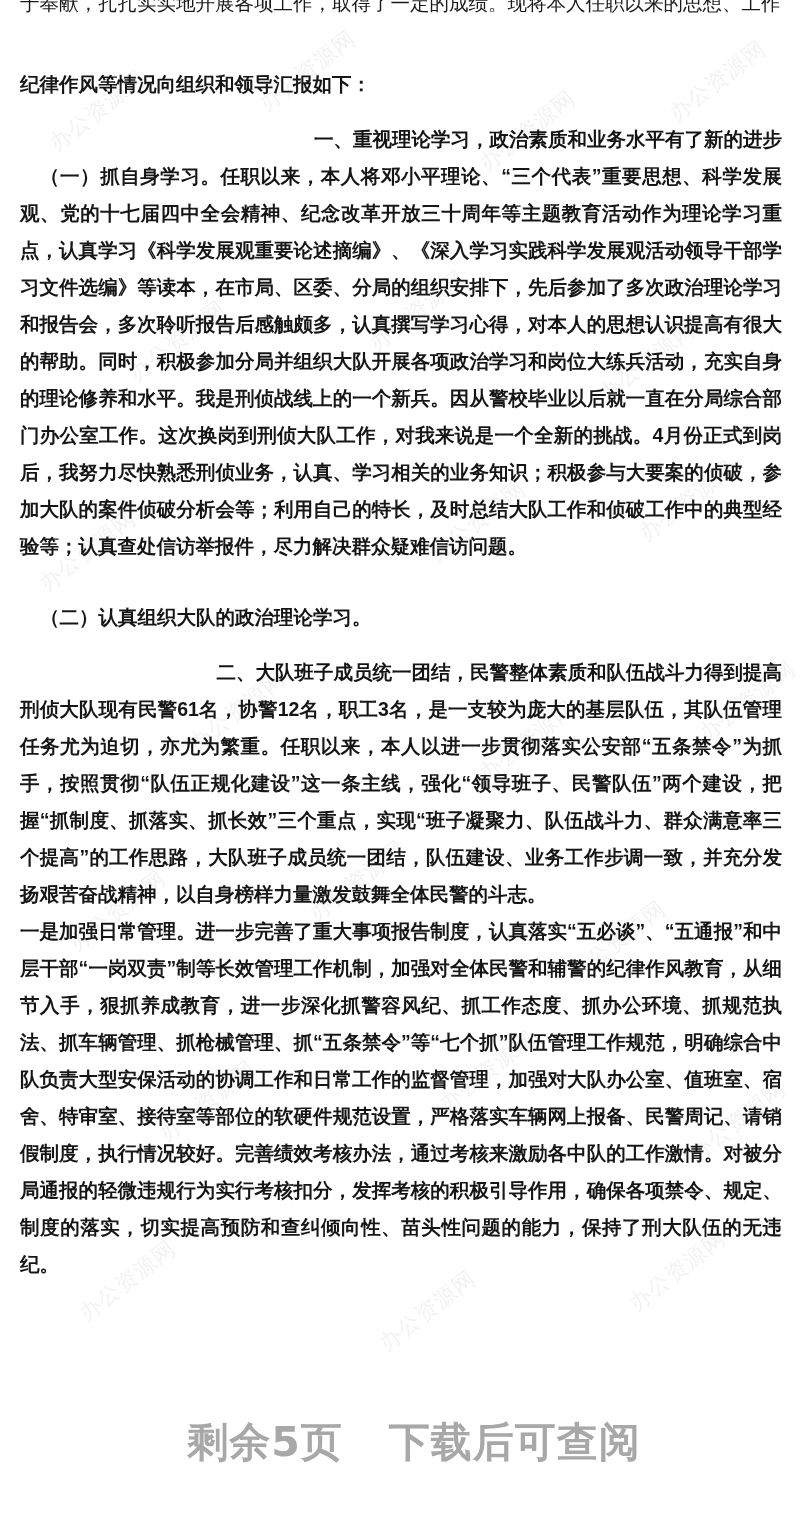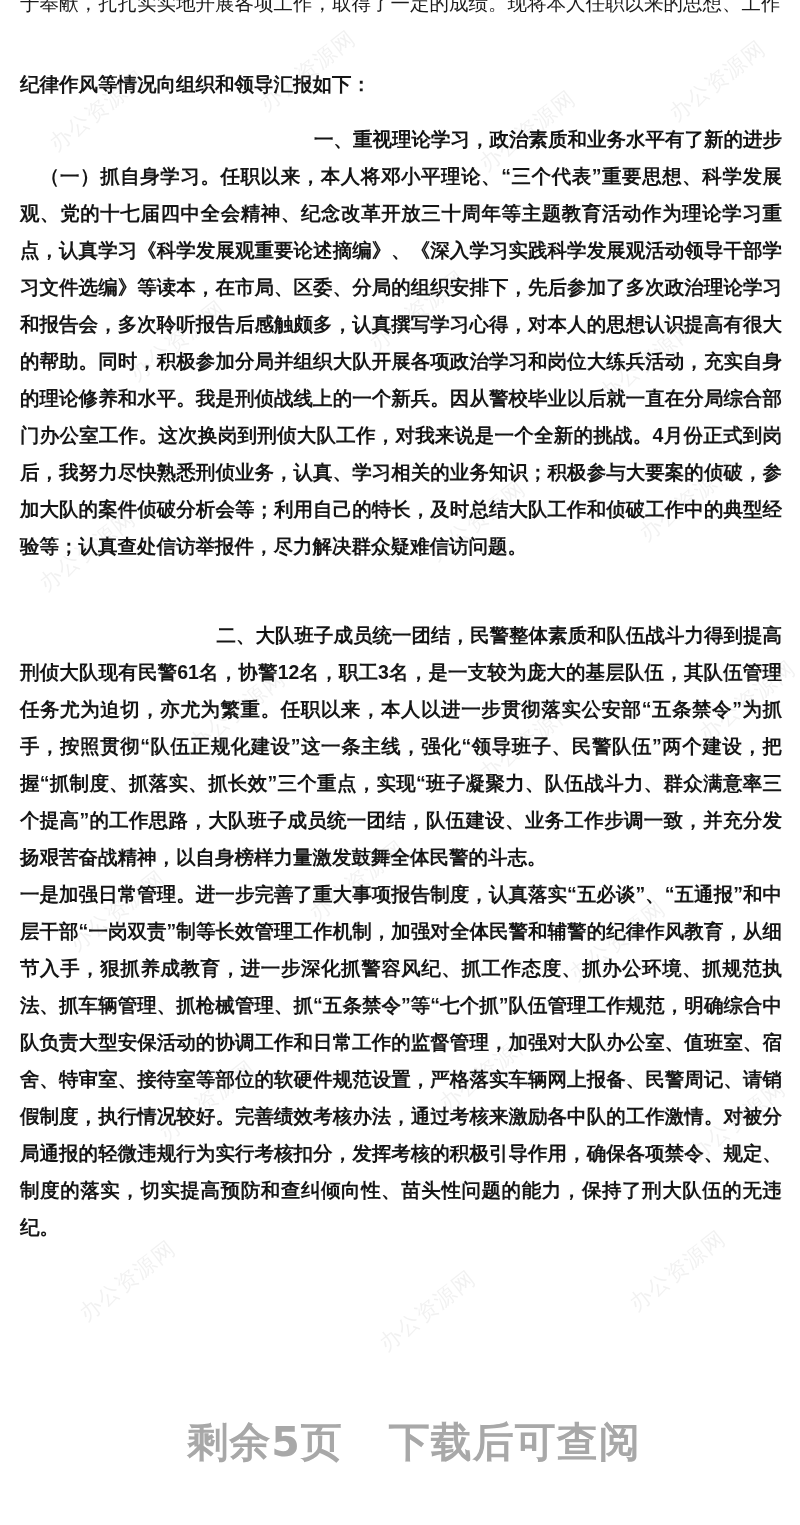--- a/index.html
+++ b/index.html
@@ -169,20 +169,21 @@
     <p class="para">纪律作风等情况向组织和领导汇报如下：</p>
 
     <div class="gap-sm"></div>
 
     <h2 class="heading">一、重视理论学习，政治素质和业务水平有了新的进步</h2>
 
     <p class="para indent">（一）抓自身学习。任职以来，本人将邓小平理论、“三个代表”重要思想、科学发展观、党的十七届四中全会精神、纪念改革开放三十周年等主题教育活动作为理论学习重点，认真学习《科学发展观重要论述摘编》、《深入学习实践科学发展观活动领导干部学习文件选编》等读本，在市局、区委、分局的组织安排下，先后参加了多次政治理论学习和报告会，多次聆听报告后感触颇多，认真撰写学习心得，对本人的思想认识提高有很大的帮助。同时，积极参加分局并组织大队开展各项政治学习和岗位大练兵活动，充实自身的理论修养和水平。我是刑侦战线上的一个新兵。因从警校毕业以后就一直在分局综合部门办公室工作。这次换岗到刑侦大队工作，对我来说是一个全新的挑战。4月份正式到岗后，我努力尽快熟悉刑侦业务，认真、学习相关的业务知识；积极参与大要案的侦破，参加大队的案件侦破分析会等；利用自己的特长，及时总结大队工作和侦破工作中的典型经验等；认真查处信访举报件，尽力解决群众疑难信访问题。</p>
 
     <div class="gap-md"></div>
 
+    <p class="para indent">（二）认真组织大队的政治理论学习。</p>
 
 
 
     <div class="gap-sm"></div>
 
     <h2 class="heading">二、大队班子成员统一团结，民警整体素质和队伍战斗力得到提高</h2>
 
     <p class="para">刑侦大队现有民警61名，协警12名，职工3名，是一支较为庞大的基层队伍，其队伍管理任务尤为迫切，亦尤为繁重。任职以来，本人以进一步贯彻落实公安部“五条禁令”为抓手，按照贯彻“队伍正规化建设”这一条主线，强化“领导班子、民警队伍”两个建设，把握“抓制度、抓落实、抓长效”三个重点，实现“班子凝聚力、队伍战斗力、群众满意率三个提高”的工作思路，大队班子成员统一团结，队伍建设、业务工作步调一致，并充分发扬艰苦奋战精神，以自身榜样力量激发鼓舞全体民警的斗志。</p>
 
     <p class="para">一是加强日常管理。进一步完善了重大事项报告制度，认真落实“五必谈”、“五通报”和中层干部“一岗双责”制等长效管理工作机制，加强对全体民警和辅警的纪律作风教育，从细节入手，狠抓养成教育，进一步深化抓警容风纪、抓工作态度、抓办公环境、抓规范执法、抓车辆管理、抓枪械管理、抓“五条禁令”等“七个抓”队伍管理工作规范，明确综合中队负责大型安保活动的协调工作和日常工作的监督管理，加强对大队办公室、值班室、宿舍、特审室、接待室等部位的软硬件规范设置，严格落实车辆网上报备、民警周记、请销假制度，执行情况较好。完善绩效考核办法，通过考核来激励各中队的工作激情。对被分局通报的轻微违规行为实行考核扣分，发挥考核的积极引导作用，确保各项禁令、规定、制度的落实，切实提高预防和查纠倾向性、苗头性问题的能力，保持了刑大队伍的无违纪。</p>

